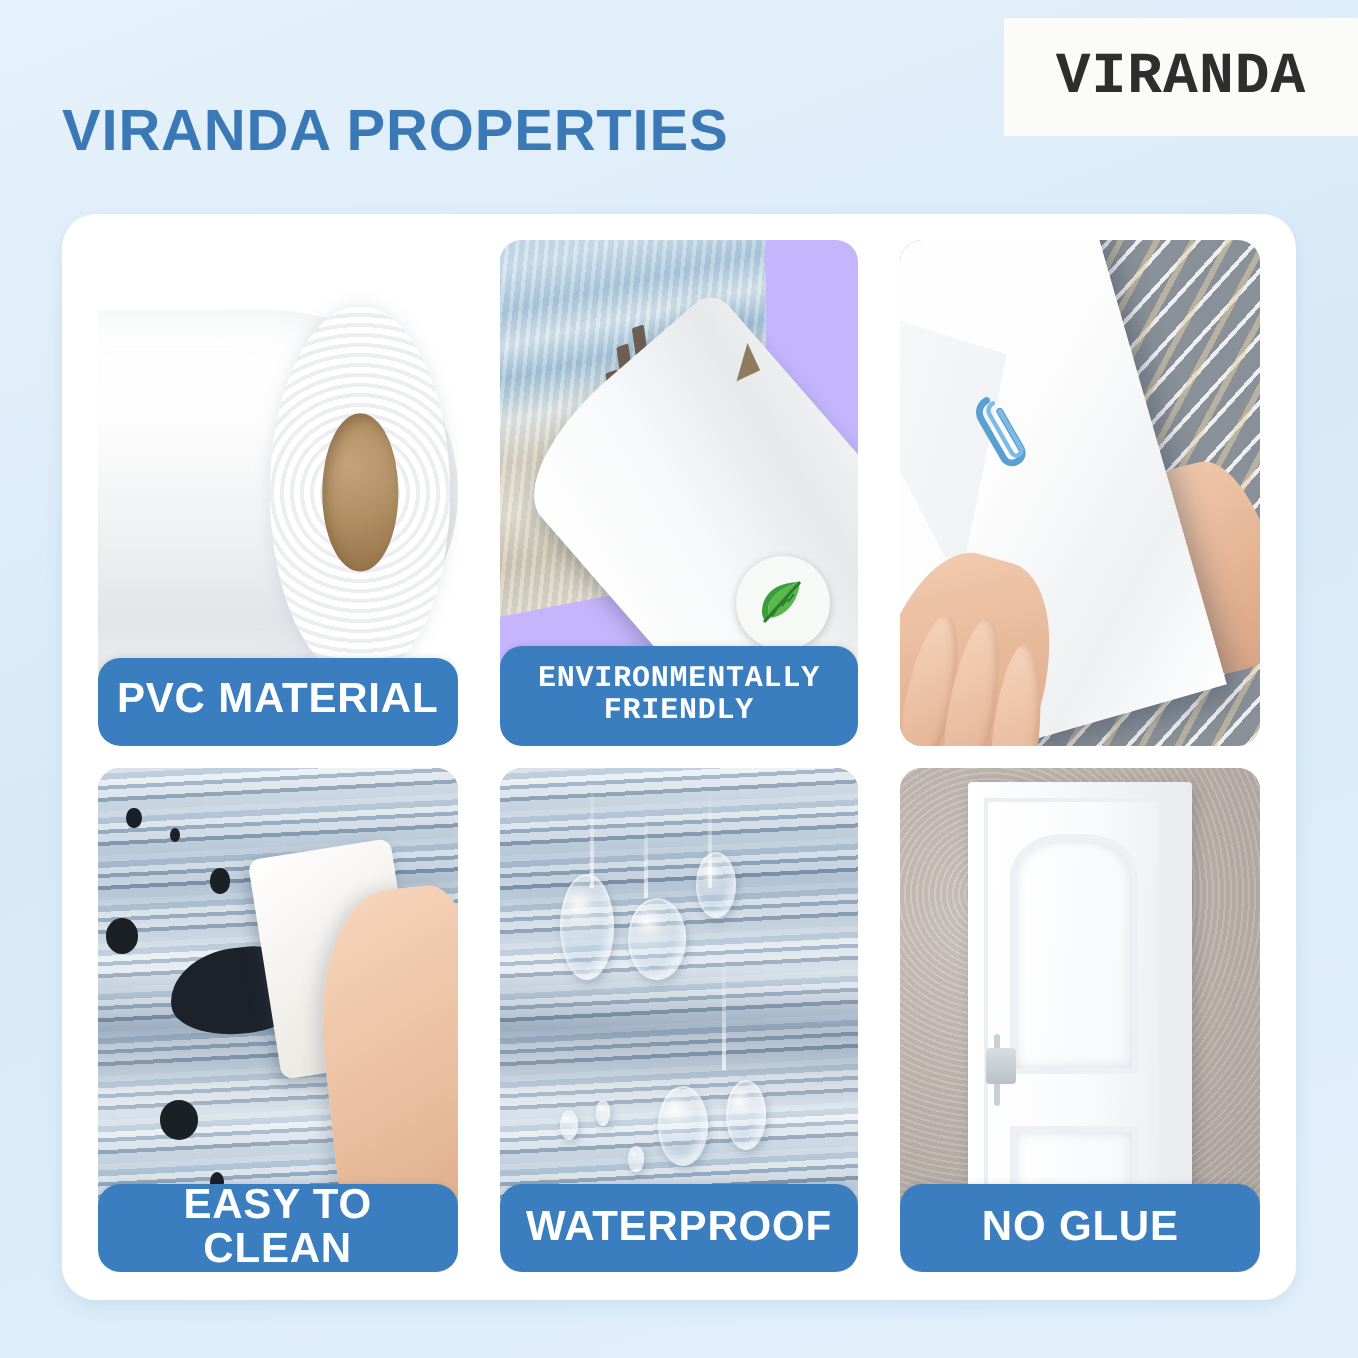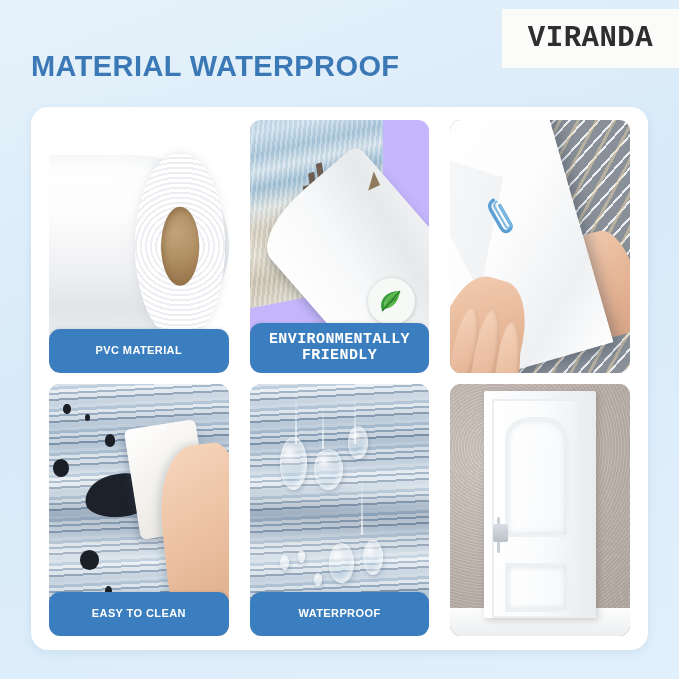--- a/index.html
+++ b/index.html
@@ -93,21 +93,21 @@
     right: 0;
     bottom: 0;
     height: 44px;
     background: #3a7ebf;
     border-radius: 11px;
     display: flex;
     align-items: center;
     justify-content: center;
     text-align: center;
     color: #ffffff;
-    font-size: 11px;
+    font-size: 21px;
     font-weight: bold;
     letter-spacing: 0.4px;
     line-height: 1.05;
     padding: 0 4px;
     box-shadow: 0 -1px 3px rgba(0,0,0,0.07);
   }
   .label.two-line { height: 50px; font-size: 15px; }
 
   
   .t1 { background: #ffffff; }
@@ -453,21 +453,21 @@
 </style>
 </head>
 <body>
 
 <div class="page">
 
   <div class="brand-box">
     <span class="brand-text">VIRANDA</span>
   </div>
 
-  <div class="page-title">MATERIAL WATERPROOF</div>
+  <div class="page-title">VIRANDA PROPERTIES</div>
 
   <div class="card">
     <div class="grid">
 
       <div class="tile t1">
         <div class="tile-img">
           <div class="roll-edge"></div>
           <div class="roll-body"></div>
           <div class="roll-face">
             <div class="roll-core"></div>
@@ -565,17 +565,18 @@
           <div class="skirting"></div>
           <div class="door-frame">
             <div class="door">
               <div class="panel-top"></div>
               <div class="panel-bot"></div>
               <div class="handle-plate"></div>
               <div class="handle"></div>
             </div>
           </div>
         </div>
+        <div class="label">NO GLUE</div>
       </div>
 
     </div>
   </div>
 </div>
 
 </body></html>

